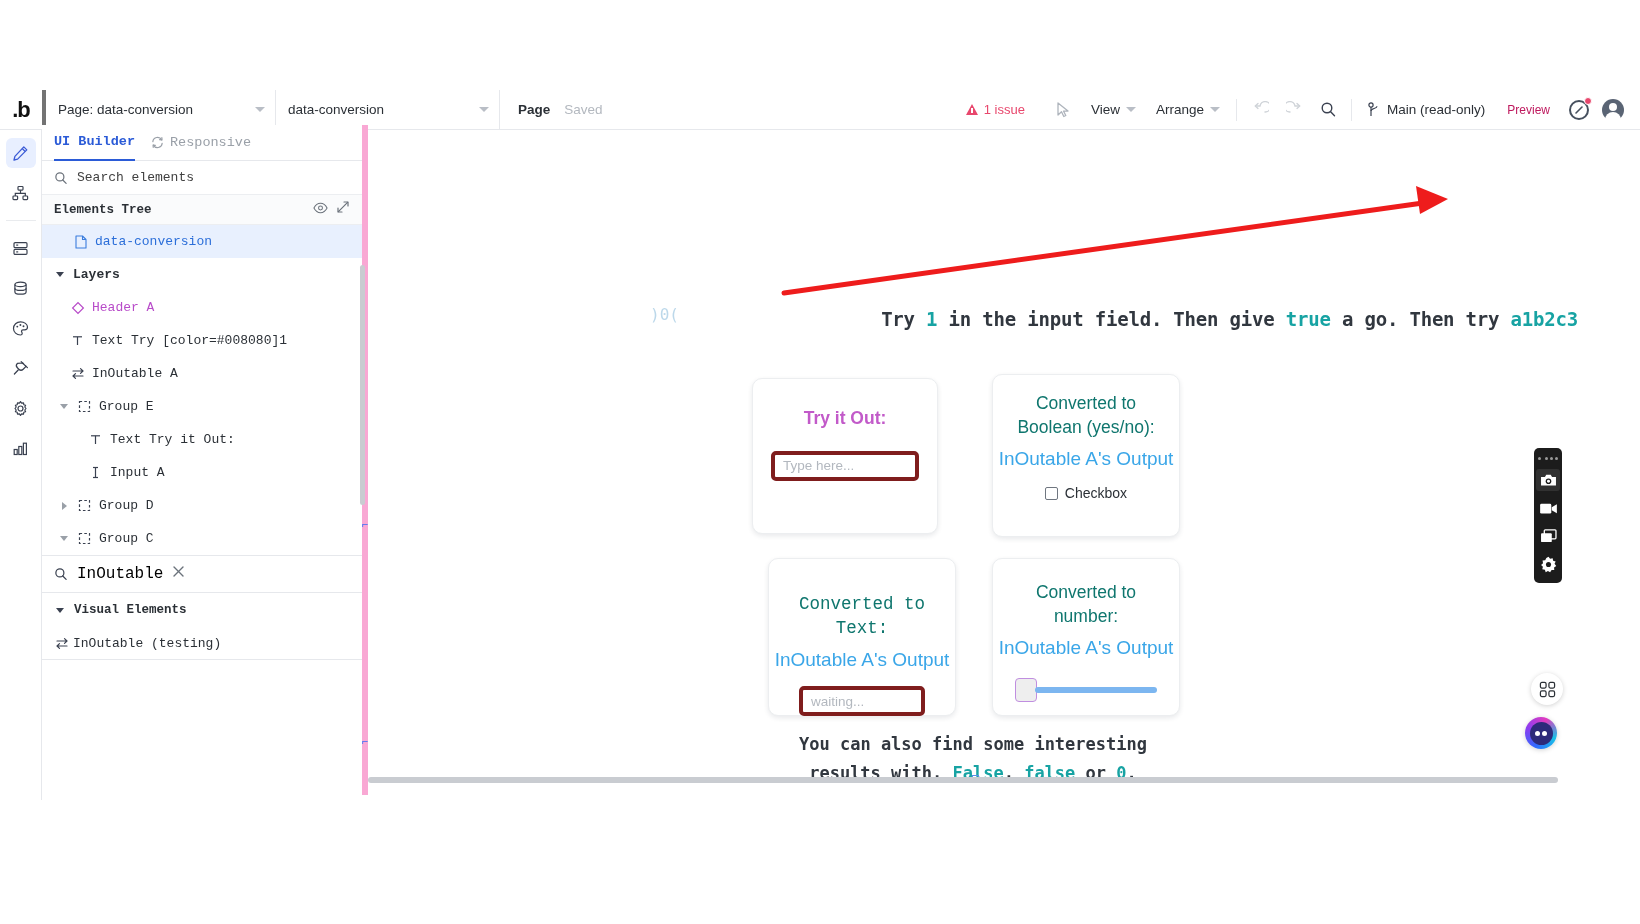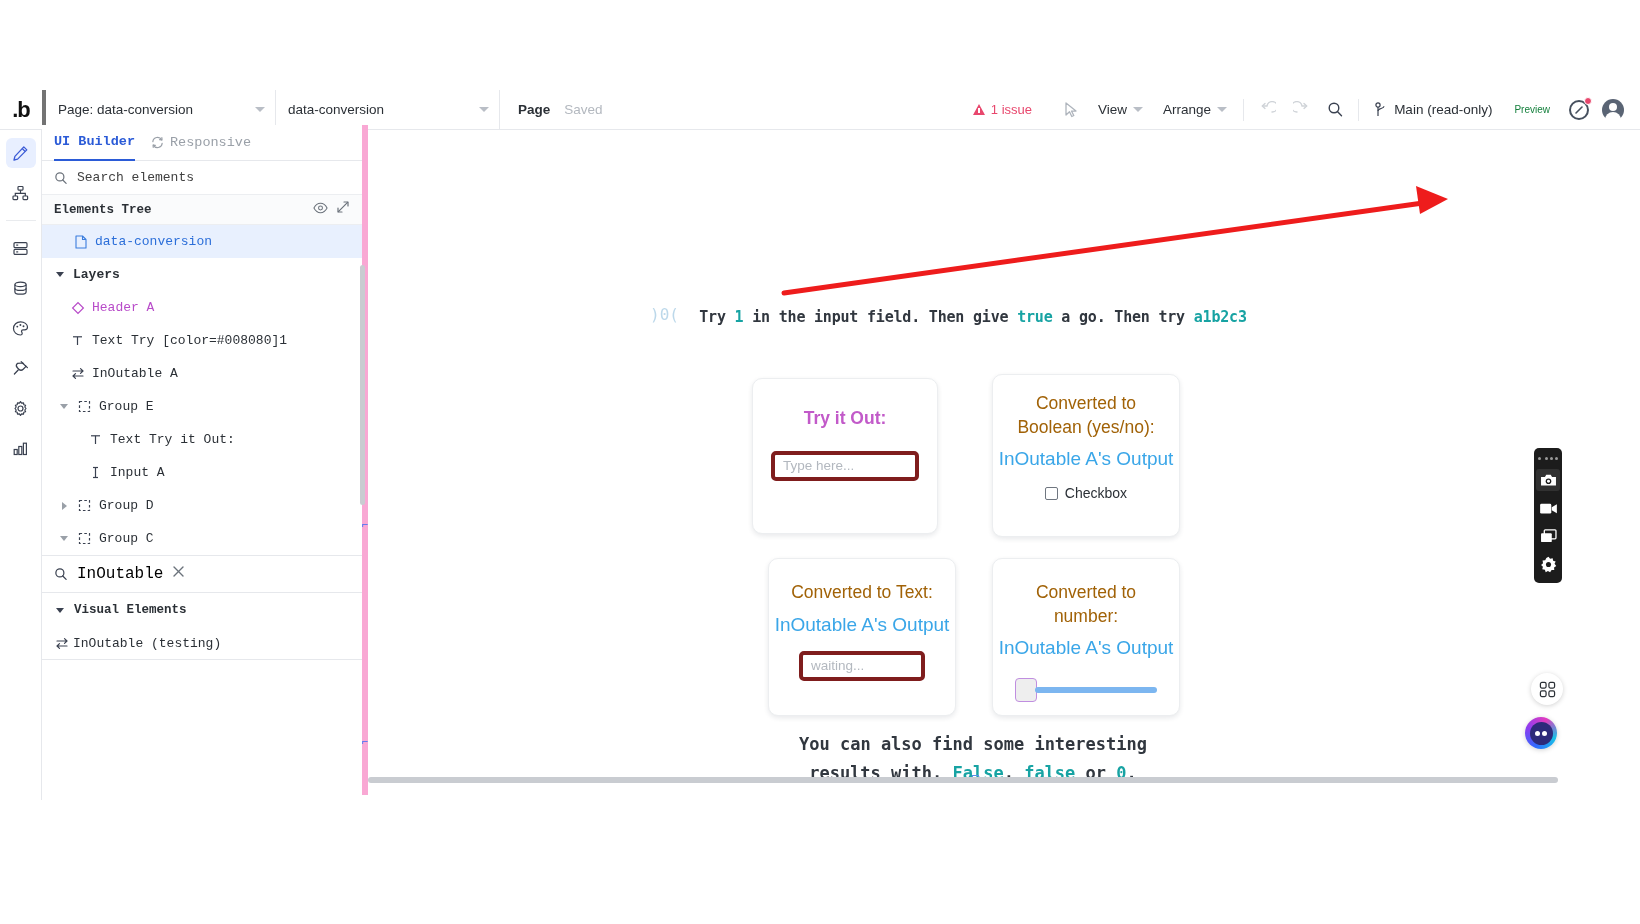--- a/index.html
+++ b/index.html
@@ -61,21 +61,21 @@
   }
   .tb-icon { width: 34px; height: 40px; display: flex; align-items: center; justify-content: center; }
   .menu-btn {
     display: flex; align-items: center; gap: 6px; font-size: 13.5px; color: #2b3036;
     padding: 0 10px; height: 40px;
   }
   .divider-v { width: 1px; height: 22px; background: #e6e8ec; margin: 0 6px; }
   .branch {
     display: flex; align-items: center; gap: 7px; font-size: 13.5px; color: #2b3036; padding: 0 10px;
   }
-  .preview-link { font-size: 10px; color: #15803d; padding: 0 12px; }
+  .preview-link { font-size: 12px; color: #be185d; padding: 0 12px; }
   .avatar-circ {
     width: 22px; height: 22px; border-radius: 50%; background: #5a6474; position: relative;
   }
   .avatar-circ::before {
     content:""; position:absolute; left:7px; top:4px; width:8px; height:8px; border-radius:50%; background:#fff;
   }
   .avatar-circ::after {
     content:""; position:absolute; left:3px; top:13px; width:16px; height:9px;
     border-radius: 8px 8px 0 0; background:#fff;
   }
@@ -144,35 +144,35 @@
 
   
   .canvas {
     position: absolute; left: 368px; top: 40px; width: 1272px; height: 670px;
     background: #ffffff; overflow: hidden;
   }
   .canvas-scroll {
     position: absolute; left: 0; top: 0; width: 1210px; height: 660px;
   }
   .headline {
-    position: absolute; left: 0; top: 178px; width: 1210px; text-align: center;
-    font-family: "DejaVu Sans Mono", monospace; font-size: 15px; font-weight: 700; color: #31373f;
+    position: absolute; left: 0; top: 178px; width: 1210px; text-align: right;
+    font-family: "DejaVu Sans Mono", monospace; font-size: 19px; font-weight: 700; color: #31373f;
     letter-spacing: -0.2px;
   }
   .kw { color: #17a3a3; }
   .wave {
     position: absolute; left: 282px; top: 175px; font-size: 16px; color: #bcd8ea;
     font-family: "DejaVu Sans Mono", monospace;
   }
   .card {
     position: absolute; background: #fff; border: 1px solid #eceef0; border-radius: 10px;
     box-shadow: 0 2px 5px rgba(30,40,60,0.10);
   }
   .card-title {
-    text-align: center; font-size: 17.5px; color: #a16207; line-height: 1.35; padding: 0 10px;
+    text-align: center; font-size: 17.5px; color: #0f766e; line-height: 1.35; padding: 0 10px;
   }
   .card-title.pink { color: #c25ac9; font-weight: 700; }
   .out-text {
     text-align: center; font-size: 19px; color: #3aa6e8; line-height: 1.0; font-weight: 400;
   }
   .out-clip { height: 26px; overflow: hidden; }
   .txt-input {
     border: 4px solid #7f1d1d; border-radius: 5px; height: 30px; background: #fff;
     display: flex; align-items: center; padding: 0 8px; font-size: 13.5px; color: #b3b8bf;
   }
@@ -593,21 +593,21 @@
         <div class="out-clip" style="margin-top:10px;">
           <div class="out-text">InOutable A's Output</div>
         </div>
         <div class="cb-row" style="margin-top:10px;">
           <span class="cb-box"></span>
           <span class="cb-lbl">Checkbox</span>
         </div>
       </div>
 
       <div class="card" style="left:400px; top:428px; width:188px; height:158px;">
-        <div class="card-title" style="margin-top:22px;">Converted to Text:</div>
+        <div class="card-title" style="margin-top:34px;font-family:Liberation Mono, monospace;">Converted to Text:</div>
         <div class="out-clip" style="margin-top:10px;">
           <div class="out-text">InOutable A's Output</div>
         </div>
         <div class="txt-input" style="margin:10px 30px 0 30px;">
           <span>waiting...</span>
         </div>
       </div>
 
       <div class="card" style="left:624px; top:428px; width:188px; height:158px;">
         <div class="card-title" style="margin-top:22px;">Converted to number:</div>

